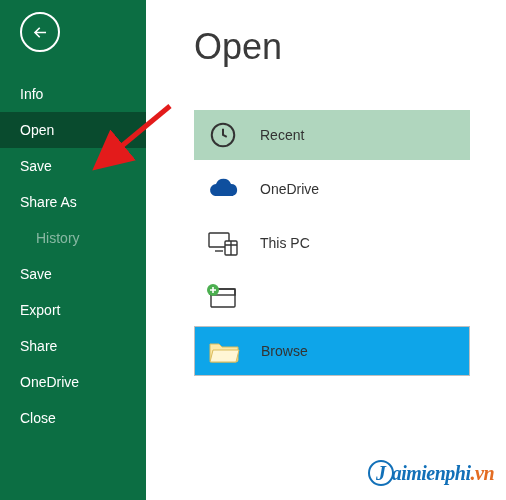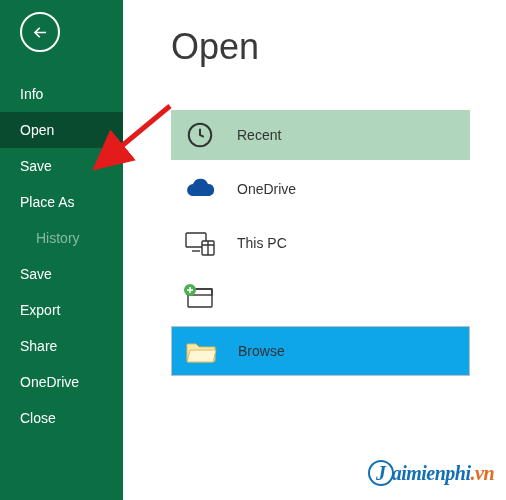--- a/index.html
+++ b/index.html
@@ -6,21 +6,21 @@
     body {
       width: 506px;
       height: 500px;
       font-family: "Segoe UI", Arial, sans-serif;
       background: #fff;
       overflow: hidden;
       position: relative;
     }
     .container { display: flex; width: 100%; height: 100%; }
     .sidebar {
-      width: 123px;
+      width: 146px;
       background: #0c6e43;
       color: #fff;
       display: flex;
       flex-direction: column;
       padding-top: 12px;
     }
     .back-btn {
       width: 40px;
       height: 40px;
       border: 2px solid #fff;
@@ -109,21 +109,21 @@
 <div class="container">
   <div class="sidebar">
     <div class="back-btn">
       <svg width="19" height="19" viewBox="0 0 24 24" fill="none" stroke="#fff" stroke-width="2">
         <path d="M19 12H5M11 18l-6-6 6-6"></path>
       </svg>
     </div>
     <div class="sidebar-item">Info</div>
     <div class="sidebar-item selected">Open</div>
     <div class="sidebar-item">Save</div>
-    <div class="sidebar-item">Place As</div>
+    <div class="sidebar-item">Share As</div>
     <div class="sidebar-item faded">History</div>
     <div class="sidebar-item">Save</div>
     <div class="sidebar-item">Export</div>
     <div class="sidebar-item">Share</div>
     <div class="sidebar-item">OneDrive</div>
     <div class="sidebar-item">Close</div>
   </div>
 
   <div class="main">
     <h1 class="page-title">Open</h1>

